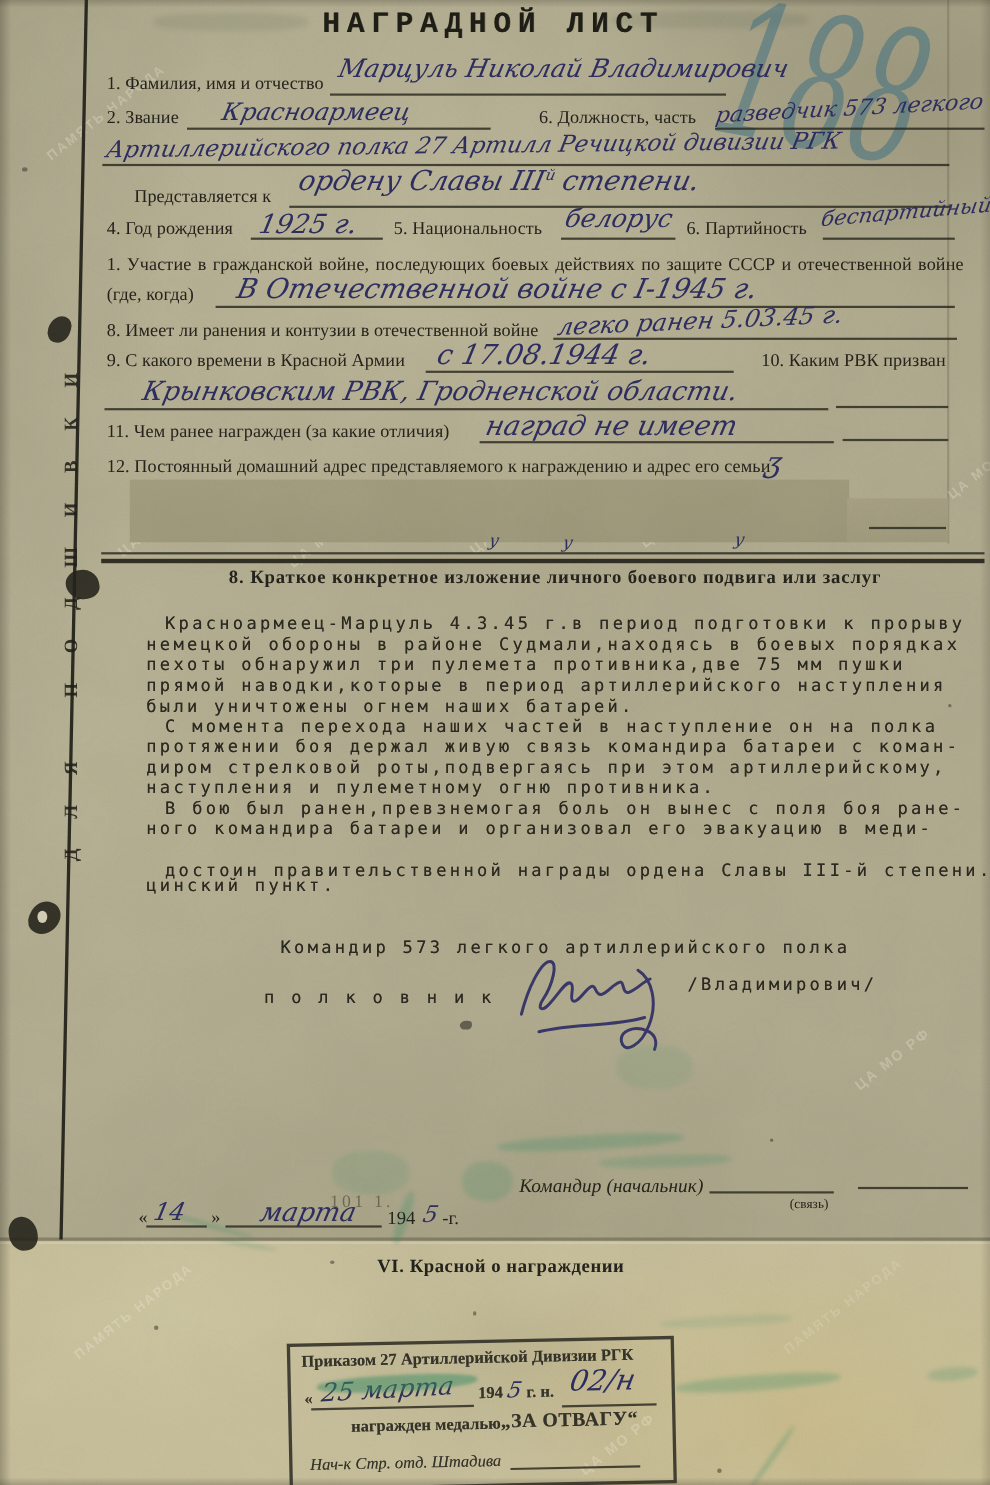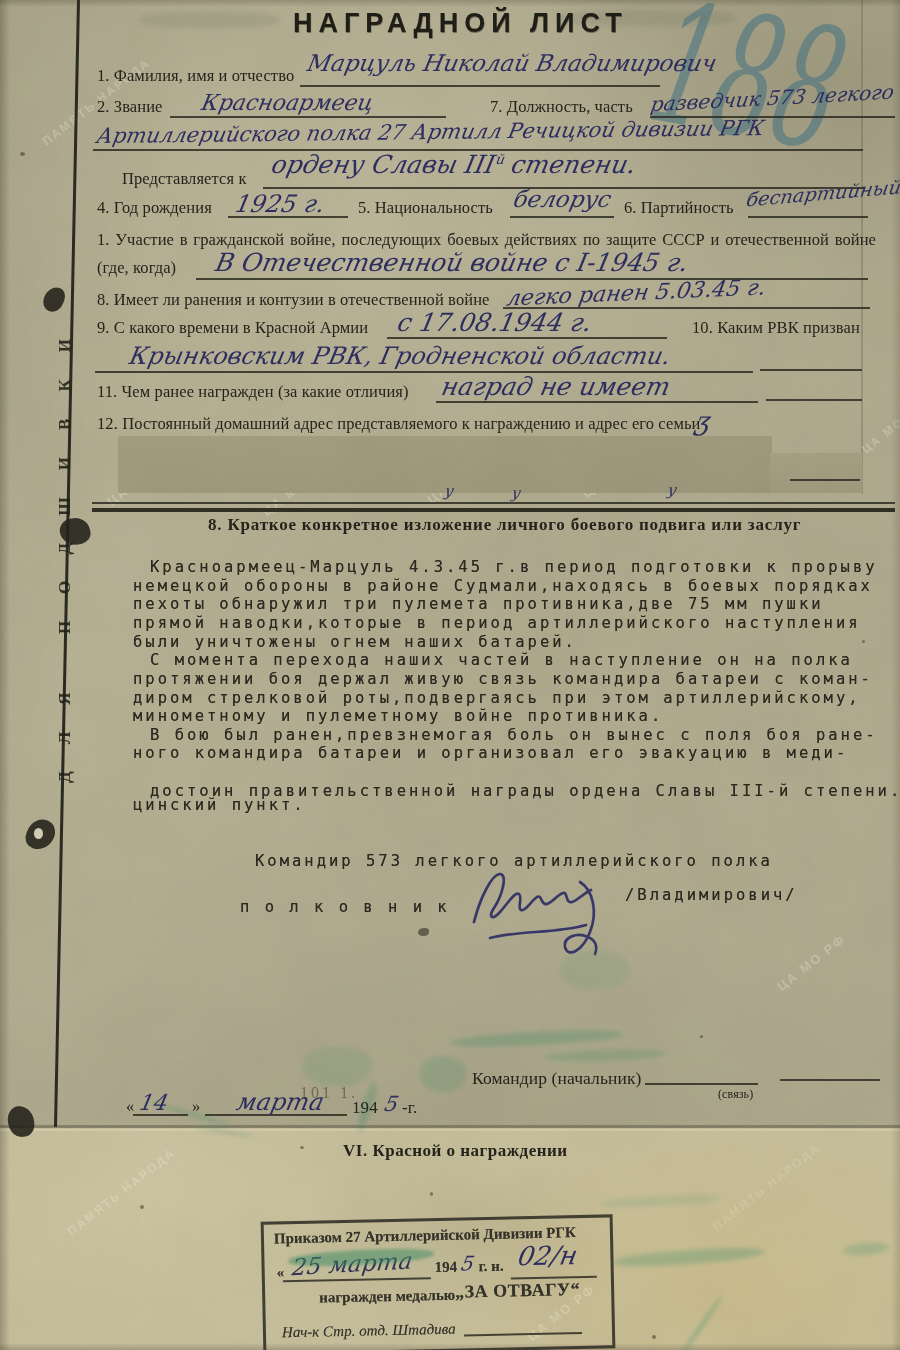--- a/index.html
+++ b/index.html
@@ -31,21 +31,21 @@
   .label{position:absolute;font-family:"Liberation Serif",serif;font-size:16.5px;color:#25231b;
          white-space:nowrap;letter-spacing:.1px}
   .b{font-weight:bold}
   .rule{position:absolute;height:1.7px;background:#2a281f;opacity:.82}
   .hw{position:absolute;font-family:"DejaVu Serif",serif;font-style:italic;color:#2e2e63;
       white-space:nowrap;transform:skewX(-12deg)}
   .tw{position:absolute;font-family:"DejaVu Sans Mono",monospace;font-size:15.5px;letter-spacing:3px;
       color:#2b2920;white-space:nowrap;text-shadow:0 0 .5px rgba(43,41,32,.65)}
   .wm{position:absolute;font-family:"Liberation Sans",sans-serif;font-weight:bold;font-size:13px;
       color:rgba(255,252,238,.27);transform:rotate(-38deg);letter-spacing:2px;white-space:nowrap}
-  .title{position:absolute;font-family:Liberation Sans, sans-serif;font-weight:bold;font-size:27px;
+  .title{position:absolute;font-family:Liberation Mono, monospace;font-weight:bold;font-size:27px;
       letter-spacing:6px;color:#1f1e16;white-space:nowrap;text-shadow:.5px .5px 0 rgba(31,30,22,.45)}
   .blue188{position:absolute;font-family:"DejaVu Serif",serif;font-style:italic;font-size:118px;
       color:rgba(68,116,134,.55);transform:rotate(10deg) scale(.82,1.42) skewX(-6deg);line-height:1}
   .blot{position:absolute;background:#24221a;opacity:.88}
   .speck{position:absolute;background:#33302a;border-radius:50%;opacity:.5}
   .gb{position:absolute;background:#3a9068;border-radius:45%;filter:blur(2px)}
   .redact{position:absolute;background:linear-gradient(175deg,#a8a285,#a09a7d)}
   .stampbox{position:absolute;left:262px;top:1218px;width:346px;height:128px;
       border:3px solid rgba(44,42,34,.85);transform:rotate(-1.2deg)}
   .st{position:absolute;font-family:"Liberation Serif",serif;font-weight:bold;color:rgba(47,45,36,.88);
@@ -87,21 +87,21 @@
 <div class="title" style="left:293px;top:8px">НАГРАДНОЙ ЛИСТ</div>
 <div class="blue188" style="left:636px;top:18px">188</div>
 
 <span class="label" style="left:97px;top:66px">1. Фамилия, имя и отчество</span>
 <div class="rule" style="left:300px;top:85px;width:360px"></div>
 <span class="hw" style="left:308px;top:50px;font-size:23px">Марцуль Николай Владимирович</span>
 
 <span class="label" style="left:97px;top:97px">2. Звание</span>
 <div class="rule" style="left:170px;top:116px;width:276px"></div>
 <span class="hw" style="left:202px;top:90px;font-size:22px">Красноармеец</span>
-<span class="label" style="left:490px;top:97px">7. Должность, часть</span>
+<span class="label" style="left:490px;top:97px">6. Должность, часть</span>
 <div class="rule" style="left:650px;top:116px;width:245px"></div>
 <span class="hw" style="left:652px;top:86px;font-size:20px;transform:skewX(-12deg) rotate(-3deg)">разведчик 573 легкого</span>
 
 <span class="hw" style="left:98px;top:120px;font-size:21px;transform:skewX(-12deg) rotate(-.7deg)">Артиллерийского полка 27 Артилл Речицкой дивизии РГК</span>
 <div class="rule" style="left:93px;top:149px;width:770px"></div>
 
 <span class="label" style="left:122px;top:169px">Представляется к</span>
 <div class="rule" style="left:263px;top:187px;width:602px"></div>
 <span class="hw" style="left:272px;top:150px;font-size:25px"><span>ордену Славы III</span><sup>й</sup> <span>степени.</span></span>
 
@@ -153,21 +153,21 @@
 <span class="label b" style="left:208px;top:515px;font-size:17px;letter-spacing:.8px">8. Краткое конкретное изложение личного боевого подвига или заслуг</span>
 
 <span class="tw" style="left:150px;top:558px">Красноармеец-Марцуль 4.3.45 г.в период подготовки к прорыву</span>
 <span class="tw" style="left:133px;top:577px">немецкой обороны в районе Судмали,находясь в боевых порядках</span>
 <span class="tw" style="left:133px;top:595px">пехоты обнаружил три пулемета противника,две 75 мм пушки</span>
 <span class="tw" style="left:133px;top:614px">прямой наводки,которые в период артиллерийского наступления</span>
 <span class="tw" style="left:133px;top:633px">были уничтожены огнем наших батарей.</span>
 <span class="tw" style="left:150px;top:651px">С момента перехода наших частей в наступление он на полка</span>
 <span class="tw" style="left:133px;top:670px">протяжении боя держал живую связь командира батареи с коман-</span>
 <span class="tw" style="left:133px;top:689px">диром стрелковой роты,подвергаясь при этом артиллерийскому,</span>
-<span class="tw" style="left:133px;top:707px">минометному и пулеметному войне противника.</span>
+<span class="tw" style="left:133px;top:707px">наступления и пулеметному огню противника.</span>
 <span class="tw" style="left:150px;top:726px">В бою был ранен,превзнемогая боль он вынес с поля боя ране-</span>
 <span class="tw" style="left:133px;top:744px">ного командира батареи и организовал его эвакуацию в меди-</span>
 <span class="tw" style="left:133px;top:796px">цинский пункт.</span>
 <span class="tw" style="left:150px;top:782px">достоин правительственной награды ордена Славы III-й степени.</span>
 
 <span class="tw" style="left:255px;top:852px">Командир 573 легкого артиллерийского полка</span>
 <span class="tw" style="left:240px;top:898px">п о л к о в н и к</span>
 <span class="tw" style="left:625px;top:886px">/Владимирович/</span>
 
 <svg class="abs" style="left:462px;top:862px" width="185" height="105" viewBox="0 0 185 105">
@@ -180,21 +180,21 @@
 
 <div class="gb" style="left:560px;top:950px;width:70px;height:40px;opacity:.10"></div>
 <div class="gb" style="left:452px;top:1032px;width:170px;height:13px;opacity:.28;transform:rotate(-3deg)"></div>
 <div class="gb" style="left:545px;top:1050px;width:120px;height:11px;opacity:.22;transform:rotate(-2deg)"></div>
 <div class="gb" style="left:420px;top:1056px;width:46px;height:36px;opacity:.20"></div>
 <div class="gb" style="left:302px;top:1046px;width:70px;height:40px;opacity:.13"></div>
 <div class="gb" style="left:362px;top:1082px;width:10px;height:50px;opacity:.28;transform:rotate(18deg)"></div>
 <div class="gb" style="left:150px;top:1112px;width:82px;height:4px;opacity:.32;transform:rotate(16deg)"></div>
 <div class="gb" style="left:196px;top:1130px;width:56px;height:3px;opacity:.28;transform:rotate(10deg)"></div>
 
-<span class="label" style="left:472px;top:1068px;font-size:17.5px">Командир (начальник)</span>
+<span class="label" style="left:472px;top:1068px;font-style:italic;font-size:17.5px">Командир (начальник)</span>
 <div class="rule" style="left:645px;top:1083px;width:113px"></div>
 <span class="label" style="left:718px;top:1087px;font-size:12px">(связь)</span>
 <div class="rule" style="left:780px;top:1079px;width:100px"></div>
 
 <span class="label" style="left:126px;top:1097px">«</span>
 <span class="hw" style="left:140px;top:1090px;font-size:22px">14</span>
 <div class="rule" style="left:133px;top:1114px;width:55px"></div>
 <span class="label" style="left:192px;top:1097px">»</span>
 <div class="rule" style="left:205px;top:1114px;width:142px"></div>
 <span class="hw" style="left:237px;top:1088px;font-size:24px">марта</span>

